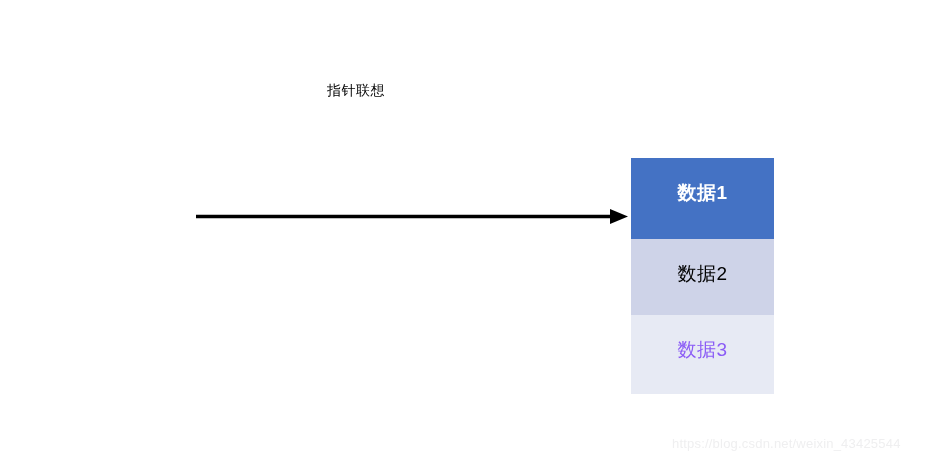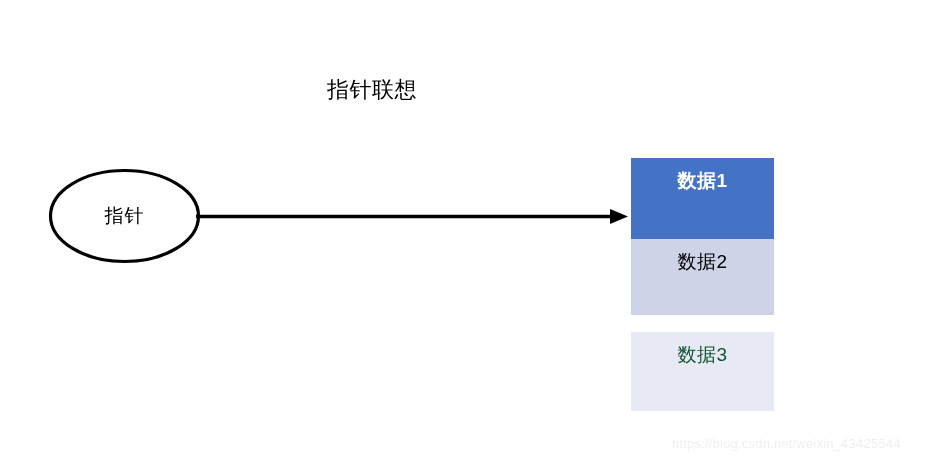--- a/index.html
+++ b/index.html
@@ -16,21 +16,21 @@
     height: 466px;
     background: #ffffff;
     overflow: hidden;
   }
 
   
   .diagram-title {
     position: absolute;
     left: 327px;
     top: 75px;
-    font-size: 22px;
+    font-size: 14px;
     line-height: 30px;
     color: #000000;
     letter-spacing: 0.5px;
     white-space: nowrap;
   }
 
   
   .node-ellipse {
     position: absolute;
     left: 48px;
@@ -76,68 +76,62 @@
   
   .data-stack {
     position: absolute;
     left: 631px;
     top: 158px;
     width: 143px;
   }
   .data-box {
     box-sizing: border-box;
     width: 143px;
-    padding: 10px 0 0 0;
+    padding: 22px 0 0 0;
     text-align: center;
     font-size: 19px;
     letter-spacing: 0.5px;
   }
   .data-box.primary {
     height: 81px;
     background: #4472c4;
     color: #ffffff;
     font-weight: bold;
   }
   .data-box.secondary {
     height: 76px;
     background: #ced3e8;
     color: #000000;
     margin-top: 0;
   }
   .data-box.tertiary {
     height: 79px;
     background: #e7eaf4;
-    color: #14532d;
-    margin-top: 17px;
+    color: #8b5cf6;
+    margin-top: 0;
   }
 
   
   .watermark {
     position: absolute;
     left: 672px;
     top: 436px;
     font-size: 13px;
     color: #efeff0;
     white-space: nowrap;
     letter-spacing: 0.2px;
   }
 </style>
 </head>
 <body>
 
 <div id="canvas">
 
   <div class="diagram-title">指针联想</div>
 
-  <div class="node-ellipse">
-    <svg viewBox="0 0 153 96" preserveAspectRatio="none">
-      <ellipse cx="76.5" cy="48" rx="74" ry="45.5" fill="#ffffff" stroke="#000000" stroke-width="3.2"></ellipse>
-    </svg>
-    <div class="node-label">指针</div>
-  </div>
 
   <div class="connector">
     <svg viewBox="0 0 436 34">
       <line x1="0" y1="16.5" x2="417" y2="16.5" stroke="#000000" stroke-width="3.4"></line>
       <polygon points="414,9 432,16.5 414,24" fill="#000000"></polygon>
     </svg>
   </div>
 
   <div class="data-stack">
     <div class="data-box primary">数据1</div>

